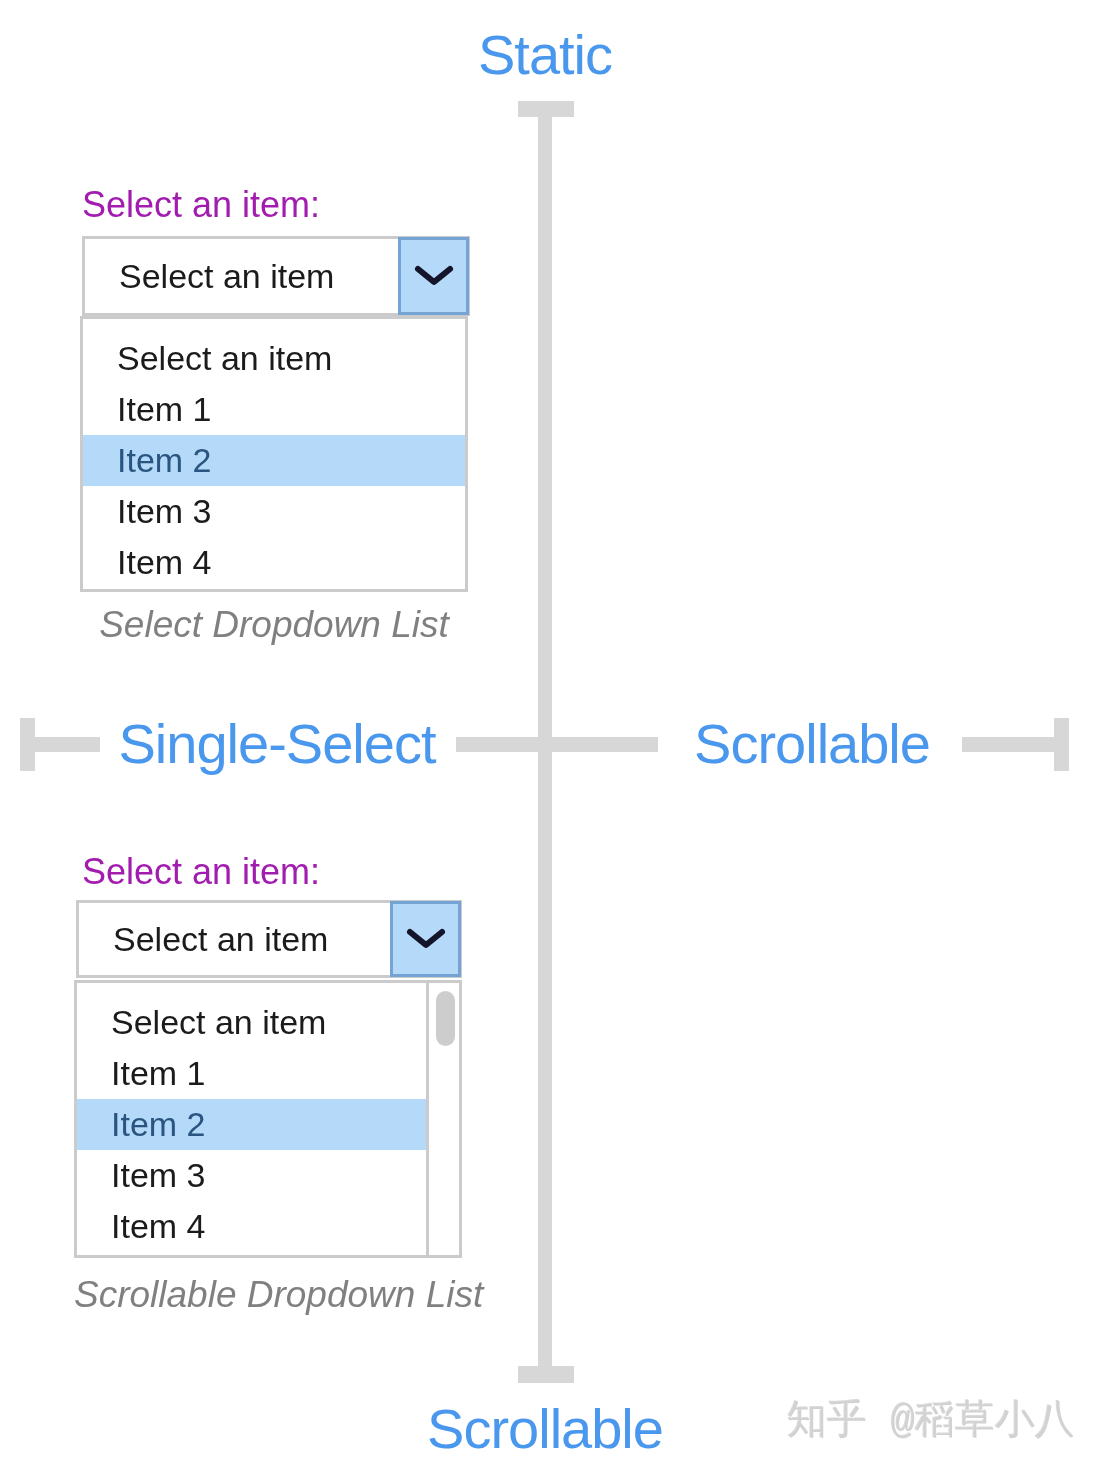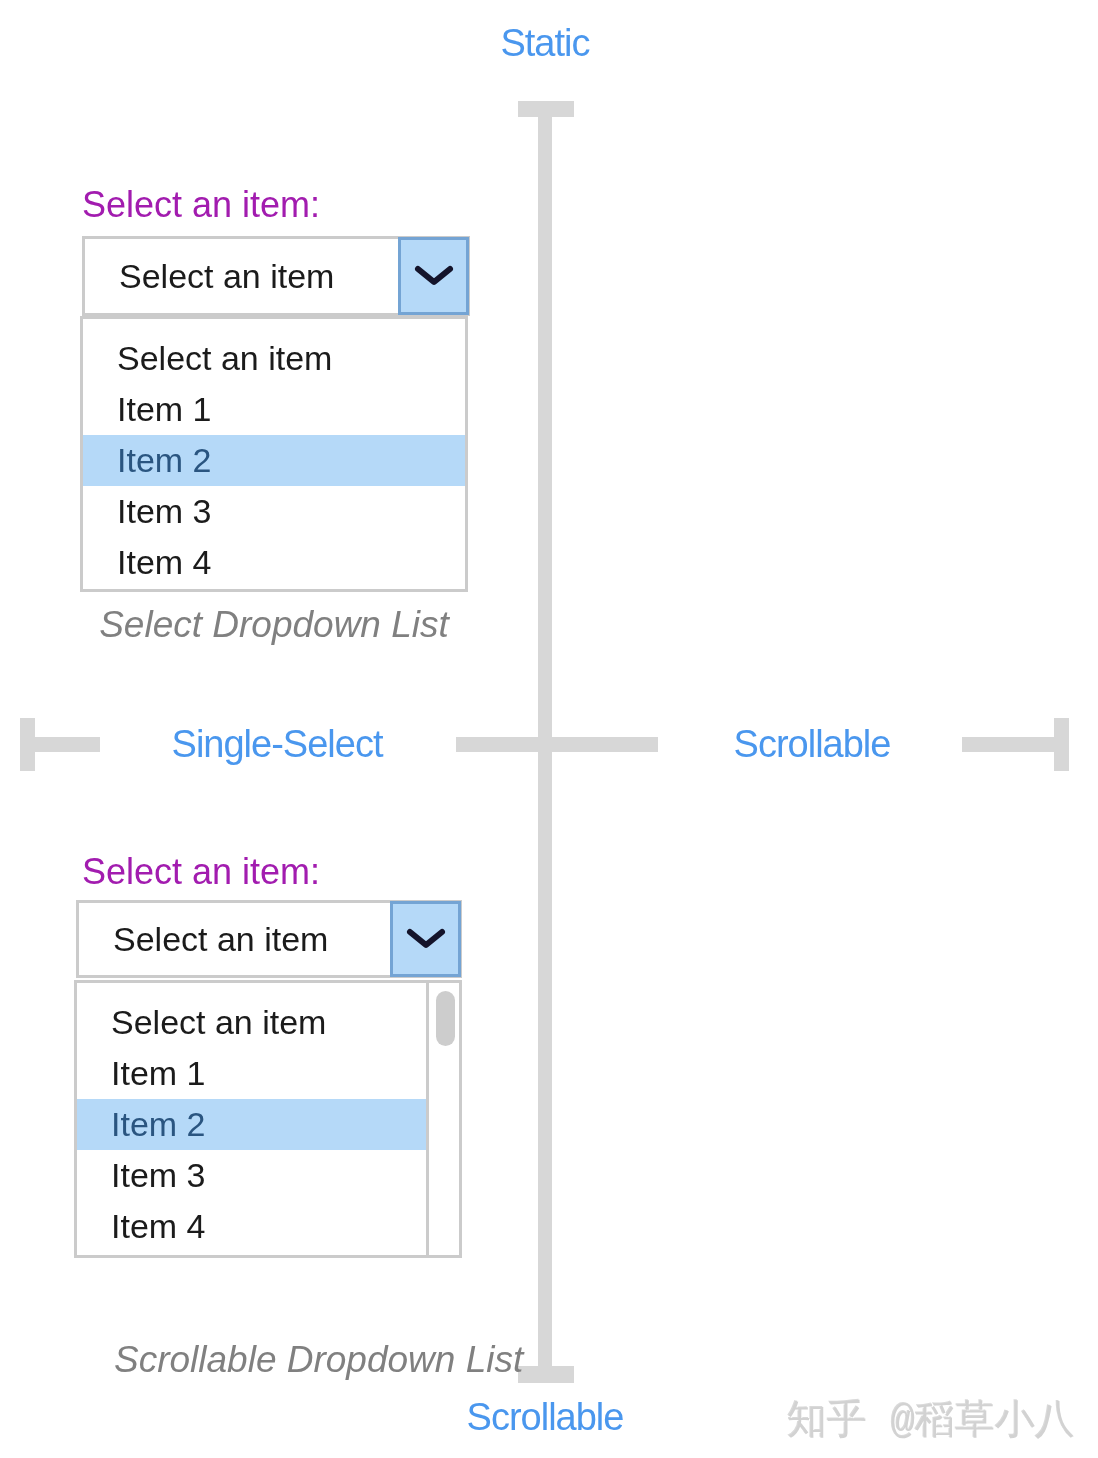--- a/index.html
+++ b/index.html
@@ -19,21 +19,21 @@
   .h-seg{top:737px;height:15px;}
   .h-seg-left{left:33px;width:67px;}
   .h-seg-mid{left:456px;width:202px;}
   .h-seg-right{left:962px;width:95px;}
   .h-cap{top:718px;width:15px;height:53px;}
   .h-cap-left{left:20px;}
   .h-cap-right{left:1054px;}
 
   .axis-label{
     color:var(--axis-label,#4a97ee);
-    font-size:38px;letter-spacing:-1px;
+    font-size:56px;letter-spacing:-1px;
     text-align:center;white-space:nowrap;
   }
   .axis-label.top{left:395px;top:22px;width:300px;}
   .axis-label.bottom{left:395px;top:1396px;width:300px;}
   .axis-label.left{left:77px;top:712px;width:400px;height:64px;line-height:64px;}
   .axis-label.right{left:612px;top:712px;width:400px;height:64px;line-height:64px;}
 
   
   .field-label{font-size:36px;color:#a21caf;white-space:nowrap;}
   .q1-label{left:82px;top:184px;}
@@ -80,21 +80,21 @@
   .scroll-thumb{
     position:absolute;top:8px;right:4px;width:19px;height:55px;
     border-radius:10px;background:#cdcdcd;
   }
 
   .caption{
     font-size:37px;font-style:italic;color:var(--caption,#808080);
     text-align:center;white-space:nowrap;
   }
   .q1-caption{left:80px;top:604px;width:388px;}
-  .q3-caption{left:74px;top:1339px;width:388px;margin-left:40px;}
+  .q3-caption{left:74px;top:1274px;width:388px;}
 
   
   .watermark{
     right:23px;top:1392px;font-size:40px;white-space:nowrap;
     color:var(--watermark,#d2d2d2);
     text-shadow:1px 1px 0 rgba(255,255,255,.9),-1px -1px 0 rgba(150,150,150,.35);
     font-family:Liberation Mono, monospace;
   }
 </style>
 </head>

